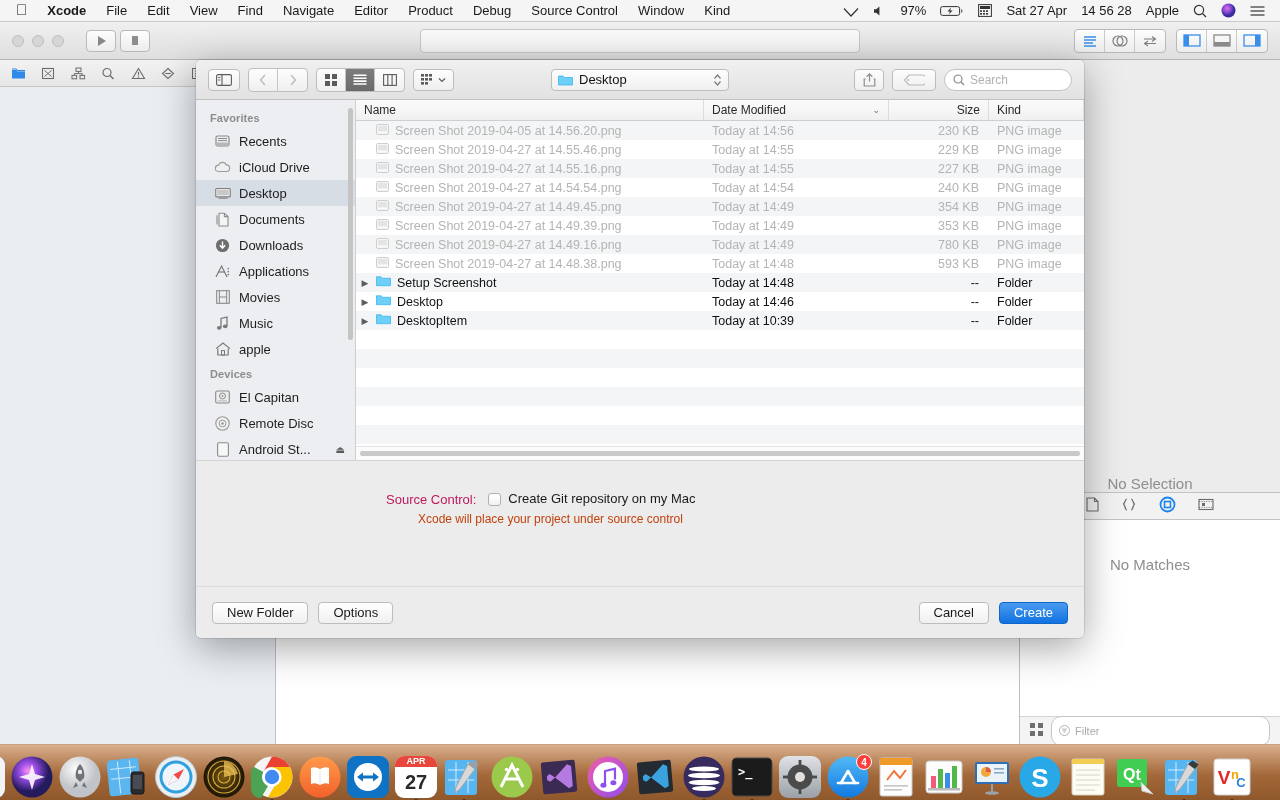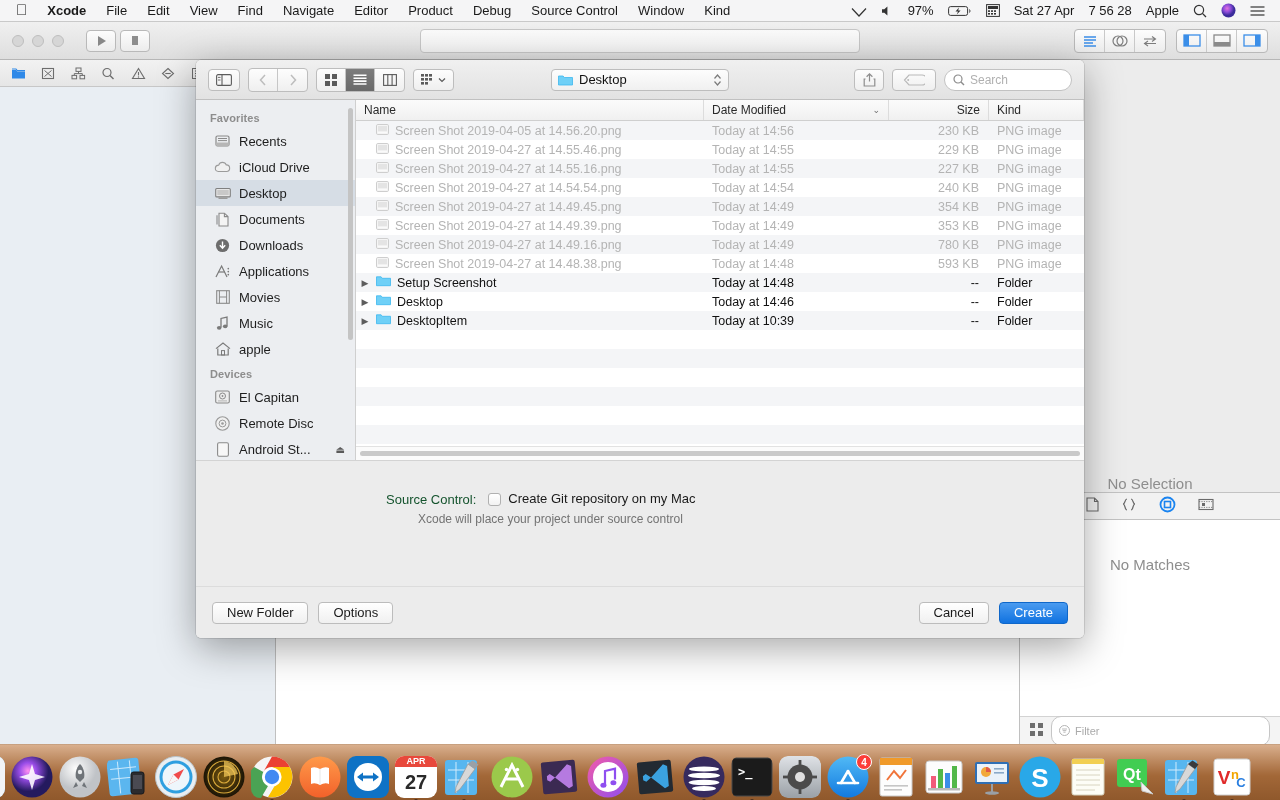--- a/index.html
+++ b/index.html
@@ -169,25 +169,25 @@
   .tri { width: 10px; font-size: 9px; color: #5d5d5d; flex-shrink: 0; text-align: center; }
   .tri.empty { color: transparent; }
   #fl-hscroll { position: absolute; left: 0; right: 0; bottom: 0; height: 14px;
                 background: #fbfbfb; border-top: 1px solid #e2e2e2;
                 display: flex; align-items: center; padding: 0 4px; }
   #fl-hscroll-thumb { height: 5px; width: 100%; border-radius: 3px; background: #c9c9c9; }
 
   #accessory { flex: 1; background: #ececec; padding: 30px 0 0 0;
                border-top: 1px solid #d3d3d3; position: relative; }
   .acc-row { display: flex; align-items: flex-start; padding-left: 190px; }
-  .acc-label { font-size: 13px; color: #14532d; padding-top: 1px; text-align: right; }
+  .acc-label { font-size: 13px; color: #be185d; padding-top: 1px; text-align: right; }
   .acc-check { width: 13px; height: 13px; border: 1px solid #b0b0b0; border-radius: 3px;
                background: linear-gradient(to bottom,#fff,#f2f2f2); margin: 2px 7px 0 12px; }
   .acc-text { font-size: 13px; color: #1a1a1a; }
-  .acc-hint { font-size: 12px; color: #737373; padding-left: 222px; padding-top: 5px; }
+  .acc-hint { font-size: 12px; color: #c2410c; padding-left: 222px; padding-top: 5px; }
 
   #sheet-footer { height: 52px; background: #ececec; display: flex; align-items: center;
                   padding: 0 16px; border-top: 1px solid #dcdcdc; }
   .btn { height: 22px; padding: 0 14px; border-radius: 4px; font-size: 13px;
          border: 1px solid #bcbcbc; color: #1a1a1a;
          background: linear-gradient(to bottom,#ffffff,#f0f0f0);
          display: inline-flex; align-items: center; justify-content: center; }
   .btn + .btn { margin-left: 10px; }
   .btn.primary { background: linear-gradient(to bottom,#4a9bf0,#1072e0);
                  border-color: #0f67c9; color: #fff; }
@@ -879,21 +879,21 @@
             <rect x="2" y="6.3" width="2" height="1.6"></rect>
             <rect x="5" y="6.3" width="2" height="1.6"></rect>
         <rect x="8" y="6.3" width="2" height="1.6"></rect>
             <rect x="2" y="9" width="2" height="1.6"></rect>
         <rect x="5" y="9" width="2" height="1.6"></rect>
             <rect x="8" y="9" width="2" height="1.6"></rect>
           </g>
       </svg>
     </div>
     <div class="mb-item">Sat 27 Apr</div>
-    <div class="mb-item">7 56 28</div>
+    <div class="mb-item">14 56 28</div>
     <div class="mb-item">Apple</div>
     <div class="mb-item mb-icon">
       <svg width="14" height="14" viewBox="0 0 14 14">
         <circle cx="6" cy="6" r="4.6" fill="none" stroke="#333" stroke-width="1.2"></circle>
         <line x1="9.4" y1="9.4" x2="13" y2="13" stroke="#333" stroke-width="1.3"></line>
       </svg>
     </div>
     <div class="mb-item mb-icon">
       <svg width="15" height="15" viewBox="0 0 15 15">
         <defs>

